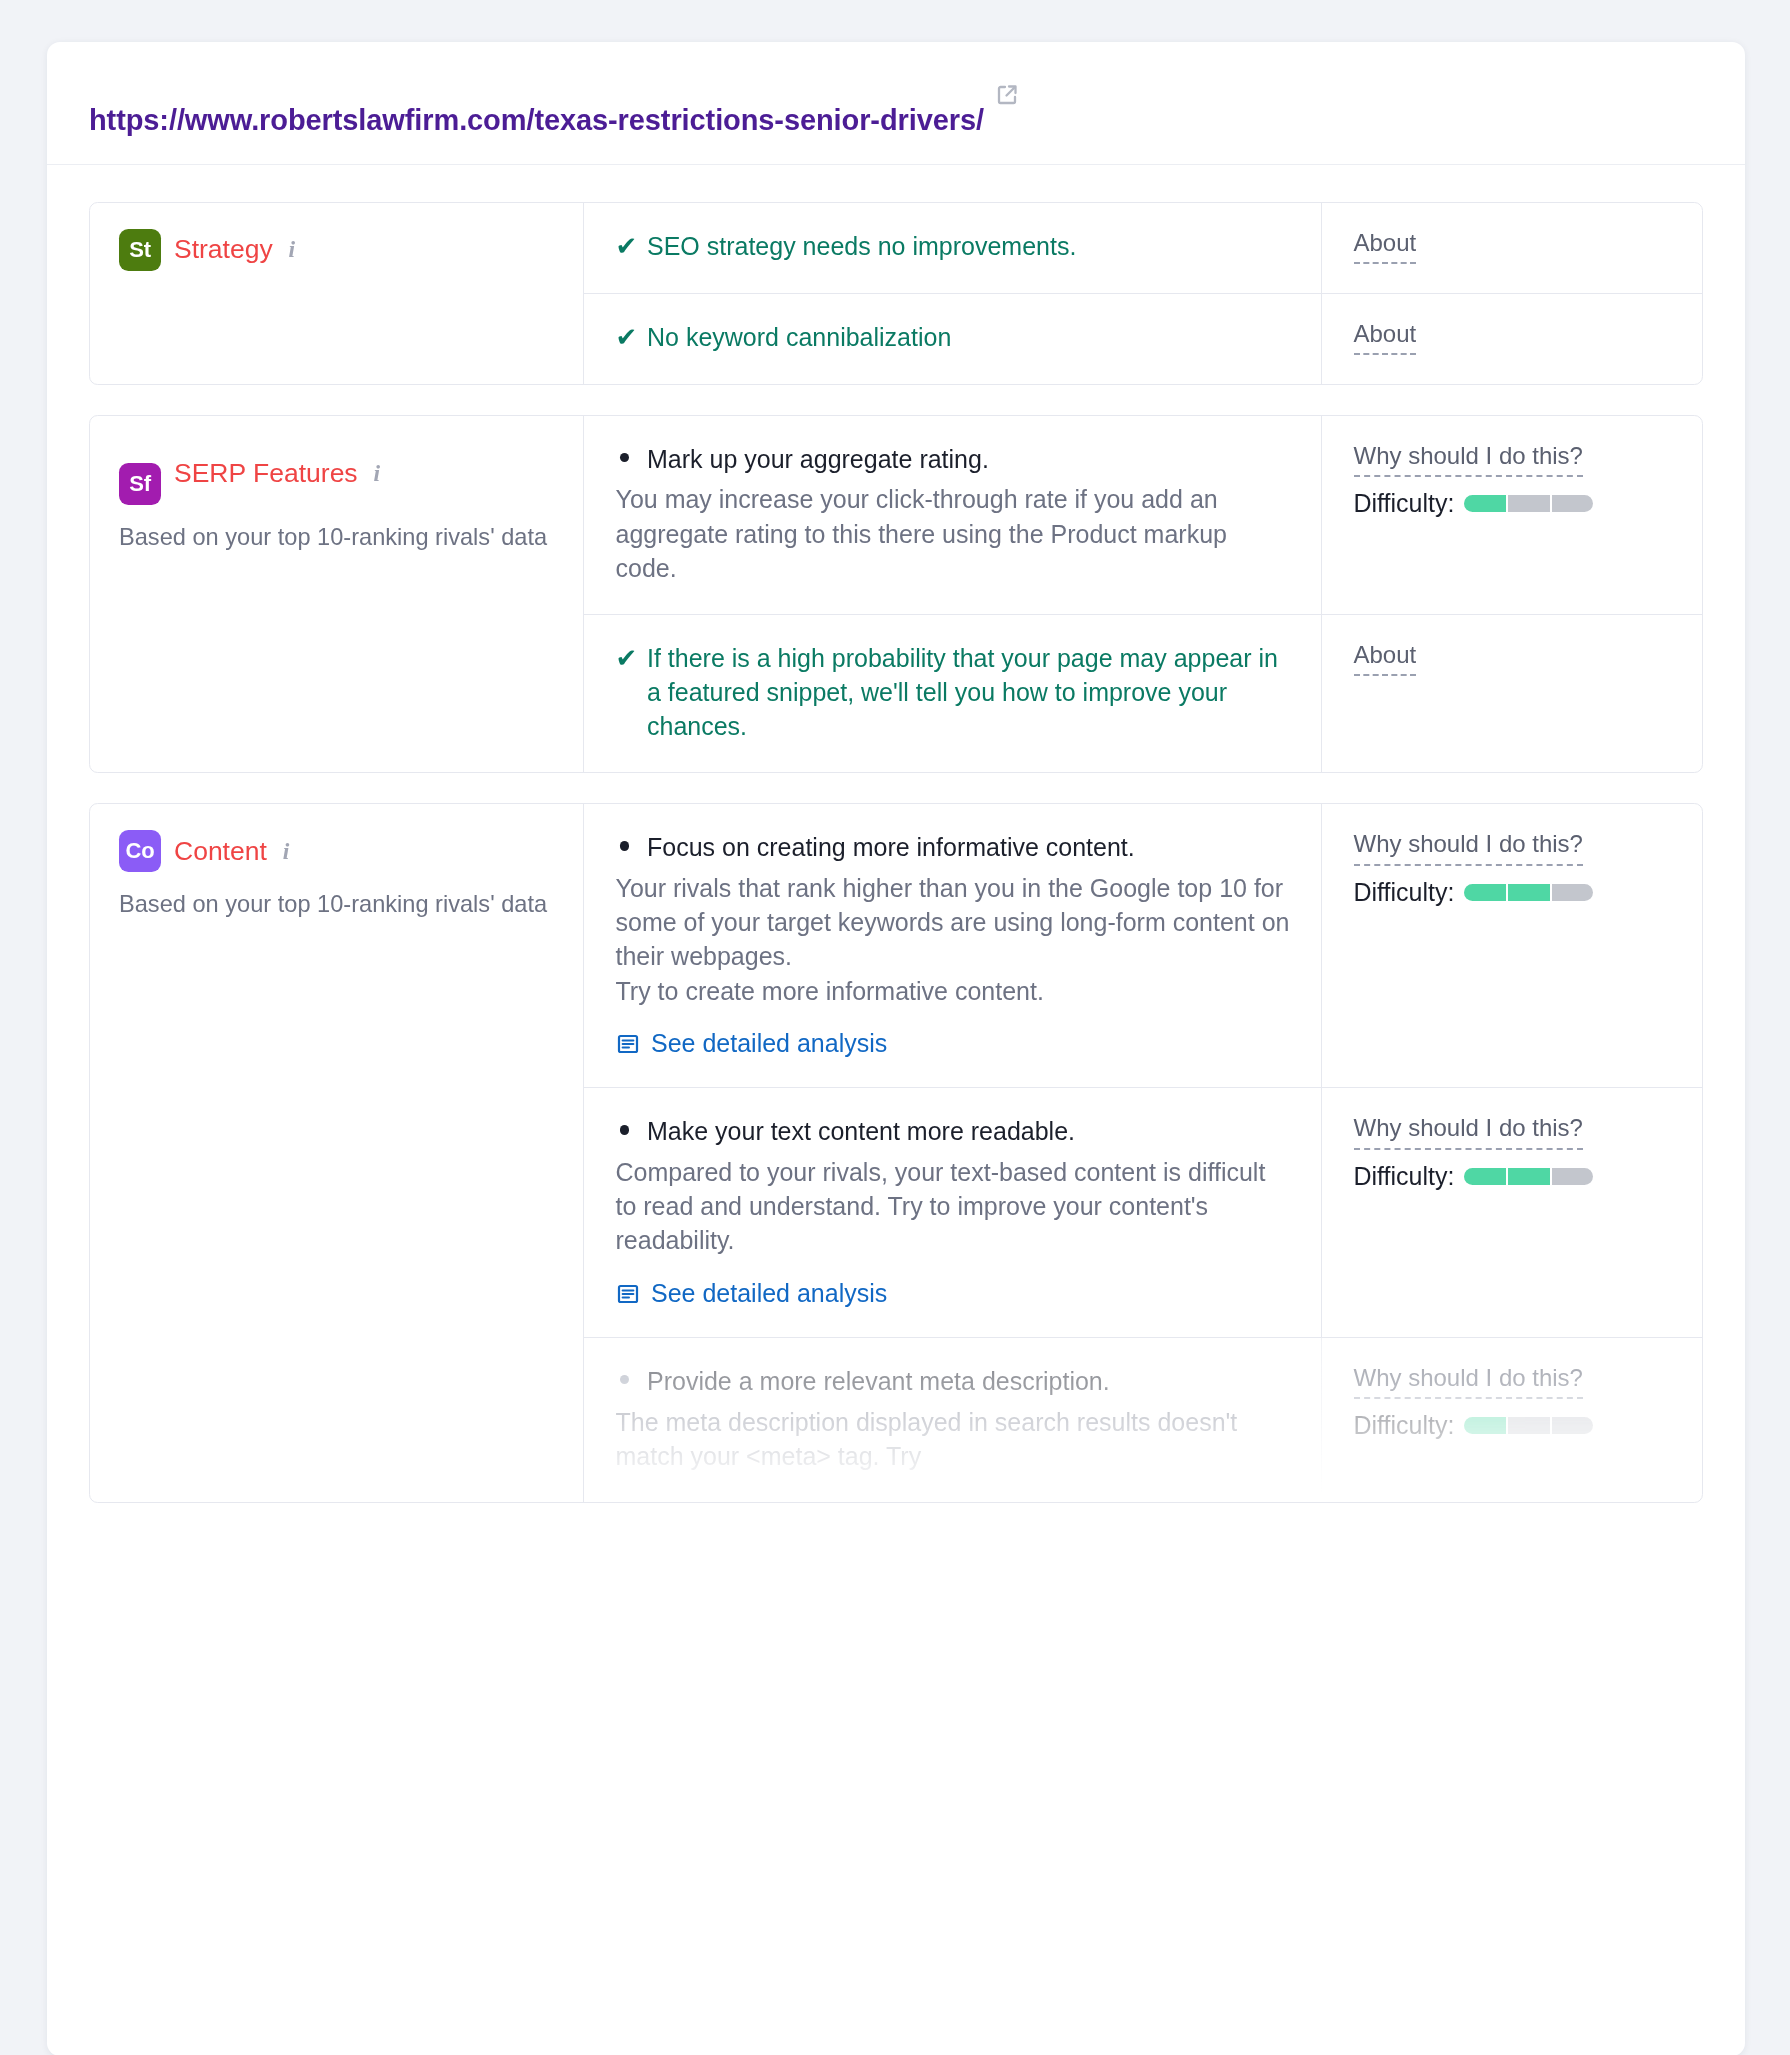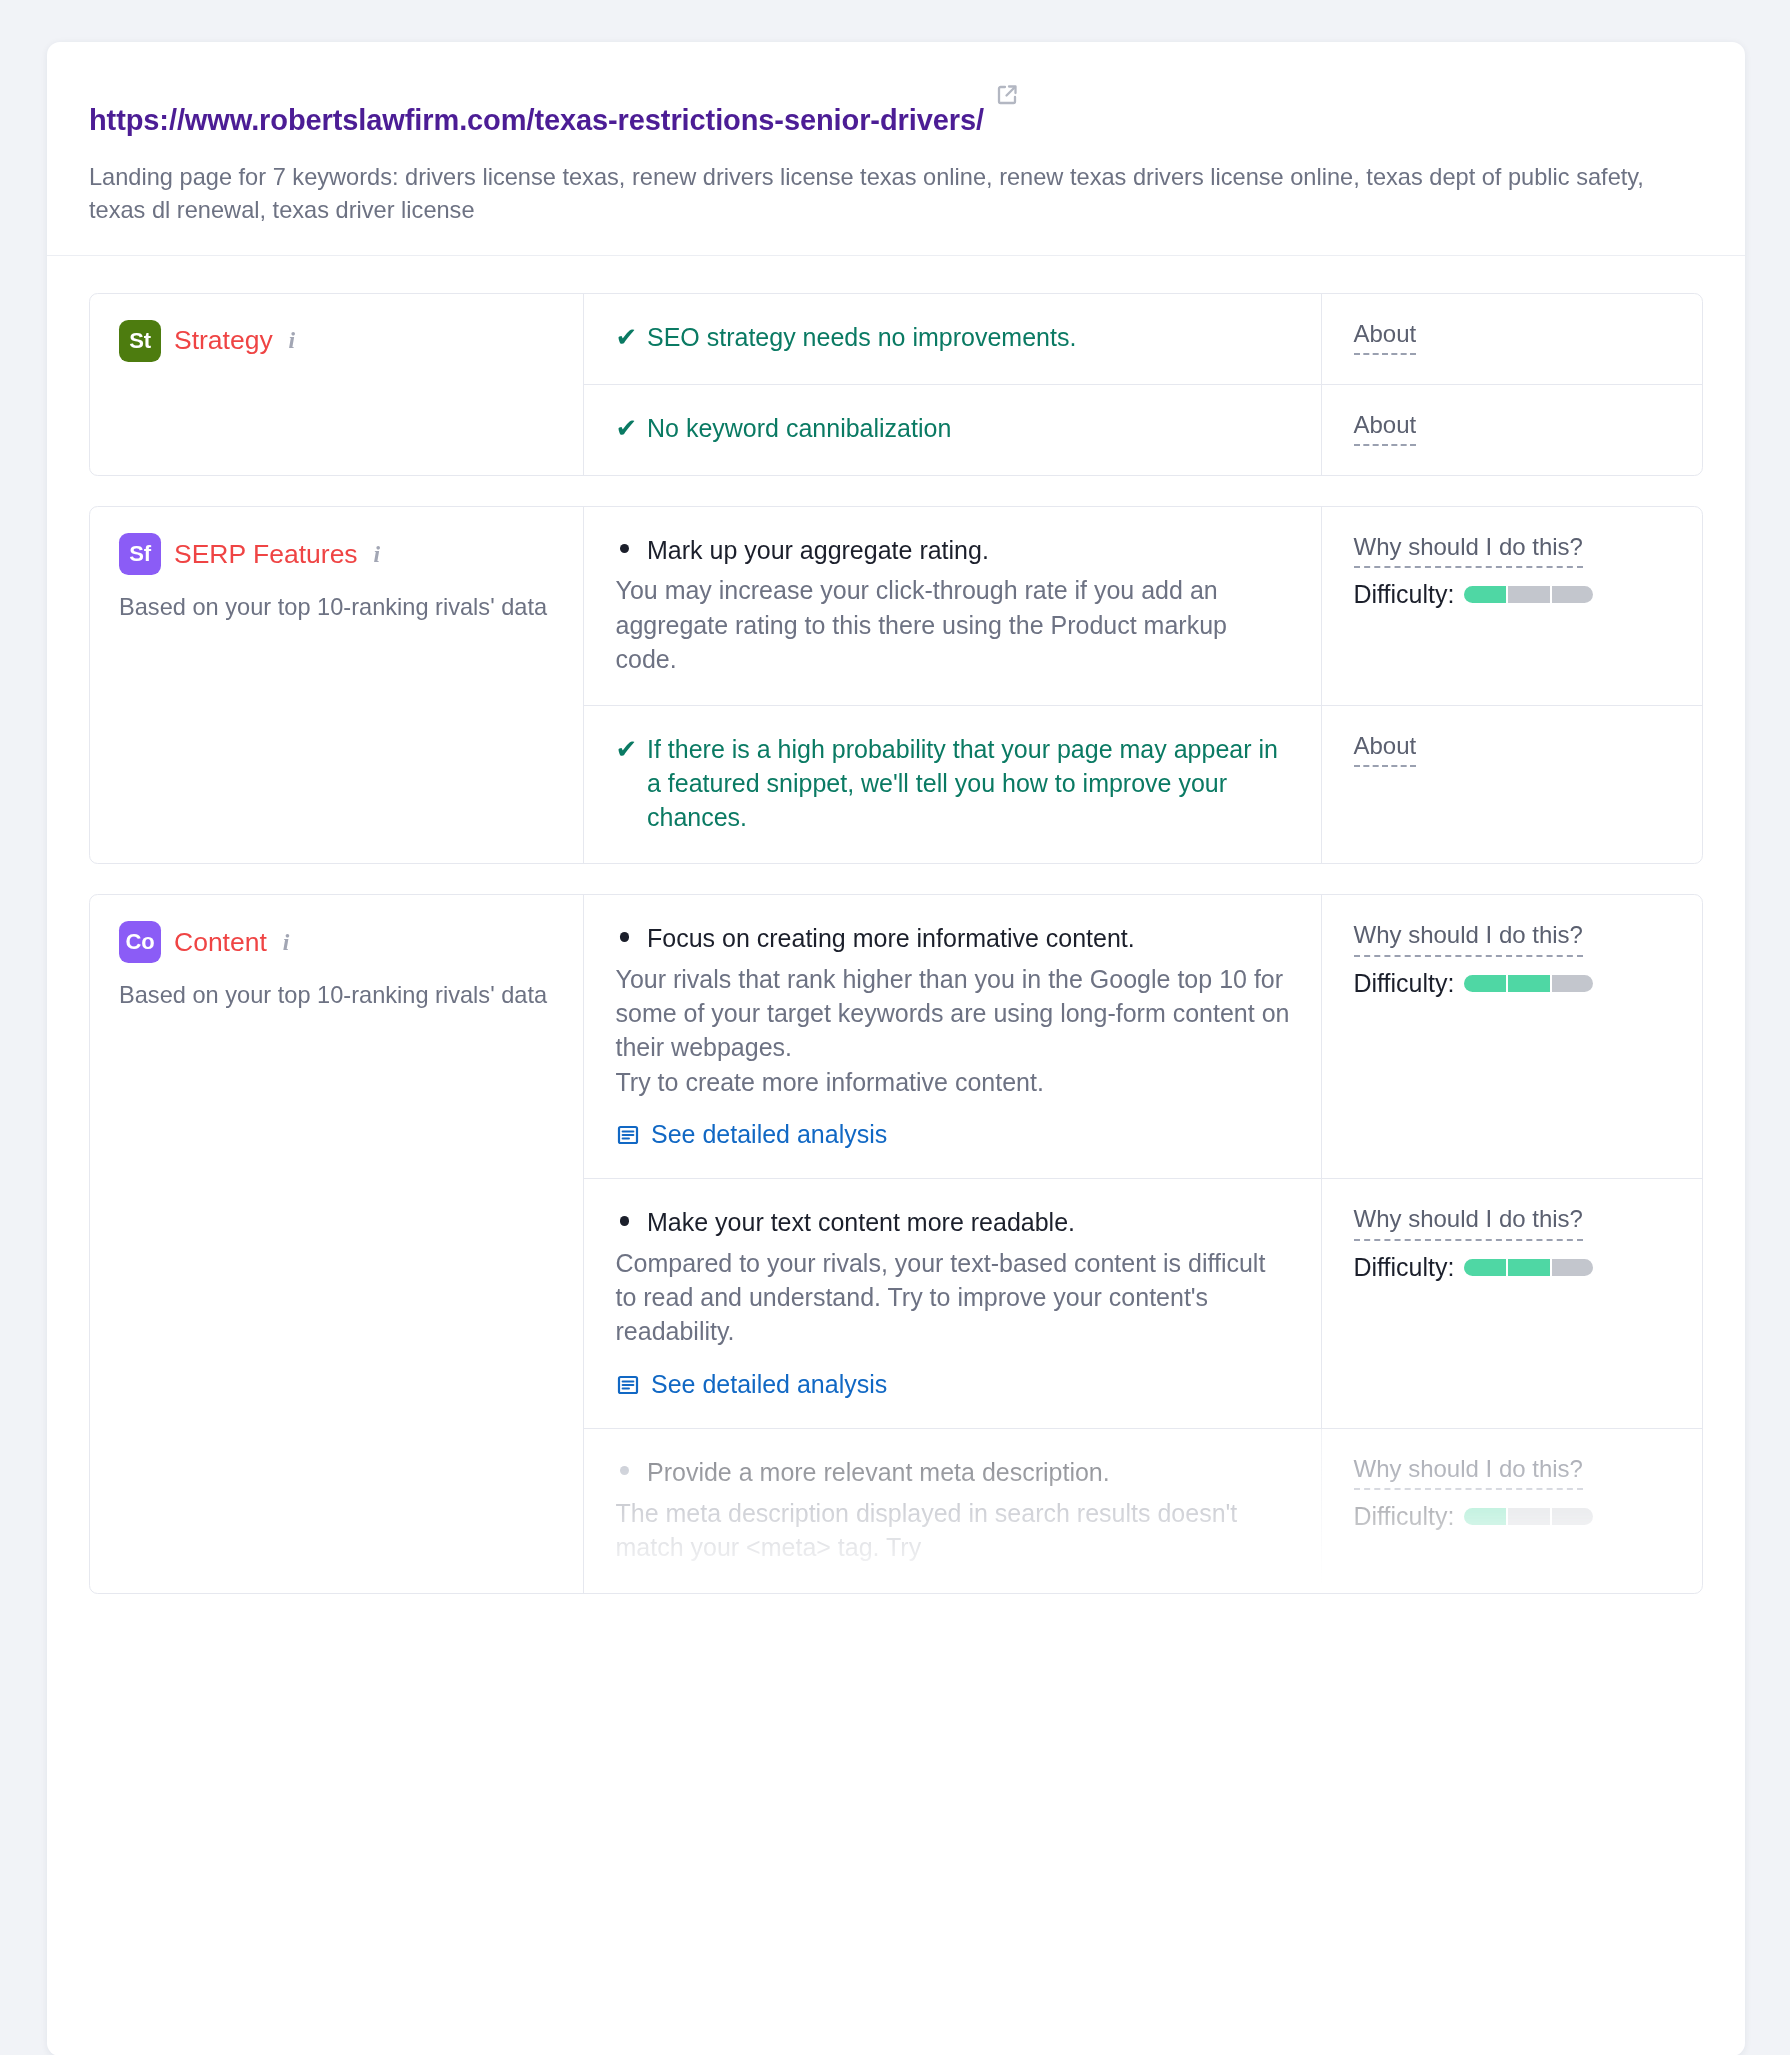--- a/index.html
+++ b/index.html
@@ -240,21 +240,20 @@
     <div class="url-line">
       <div class="url-text">https://www.robertslawfirm.com/texas-restrictions-senior-drivers/</div>
       <span class="ext-link-icon">
         <svg viewBox="0 0 24 24" fill="none" stroke="#b3b7c2" stroke-width="2.3" stroke-linecap="round" stroke-linejoin="round">
           <path d="M10 4H5.5A1.5 1.5 0 0 0 4 5.5v13A1.5 1.5 0 0 0 5.5 20h13a1.5 1.5 0 0 0 1.5-1.5V14"></path>
           <path d="M14 3.5h6.5V10"></path>
           <path d="M20 4l-8.5 8.5"></path>
         </svg>
       </span>
     </div>
-    <div class="keywords-line">Landing page for 7 keywords: drivers license texas, renew drivers license texas online, renew texas drivers license online, texas dept of public safety, texas dl renewal, texas driver license</div>
   </div>
 
   <div class="card-body" id="groups-container">
       <div class="group">
         <div class="col-cat">
           <div class="cat-head">
             <span class="cat-badge" style="background: #4d7c0f;">St</span>
             <span class="cat-name">Strategy</span>
             <span class="info-icon">i</span>
           </div>
@@ -270,21 +269,21 @@
             <div class="col-text">
               <div class="rec-title"><span class="checkmark">✔</span>No keyword cannibalization</div>
             </div>
             <div class="col-meta"><span class="about-link">About</span></div>
           </div>
         </div>
       </div>
       <div class="group">
         <div class="col-cat">
           <div class="cat-head">
-            <span class="cat-badge" style="background: #8b5cf6;">Sf</span>
+            <span class="cat-badge" style="background: #a21caf; margin-top: 21px;">Sf</span>
             <span class="cat-name">SERP Features</span>
             <span class="info-icon">i</span>
           </div>
           <div class="cat-sub">Based on your top 10-ranking rivals' data</div>
         </div>
         <div class="col-rows">
           <div class="rec-row issue">
             <div class="col-text">
               <div class="rec-title"><span class="bullet"></span>Mark up your aggregate rating.</div>
               <div class="rec-desc">You may increase your click-through rate if you add an aggregate rating to this there using the Product markup code.</div>

